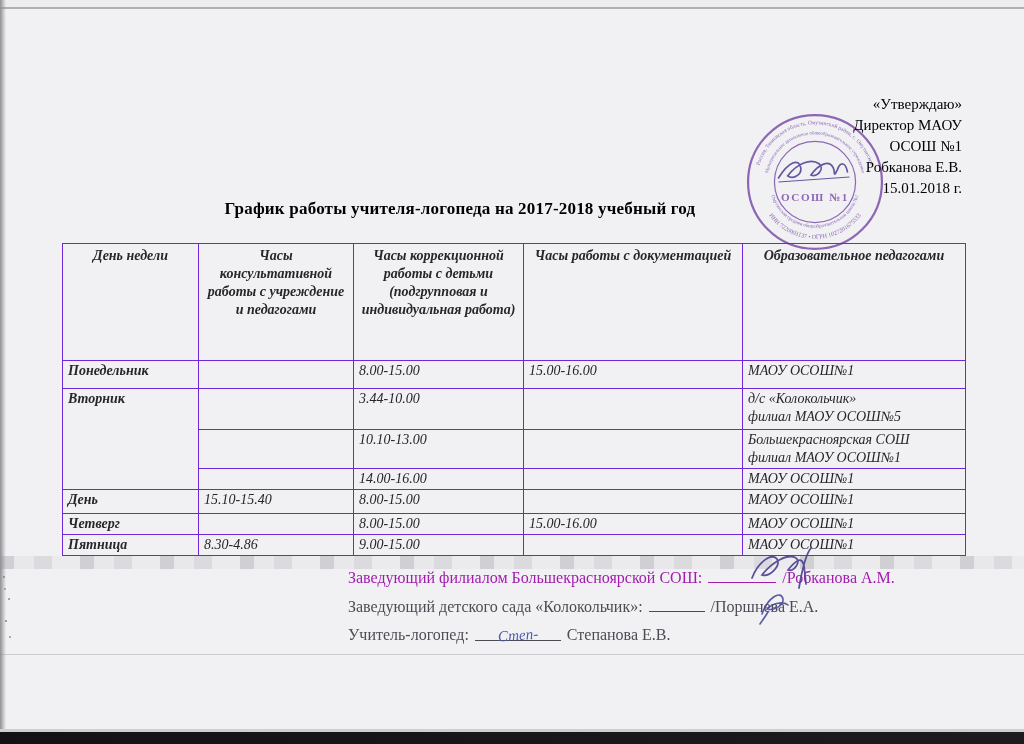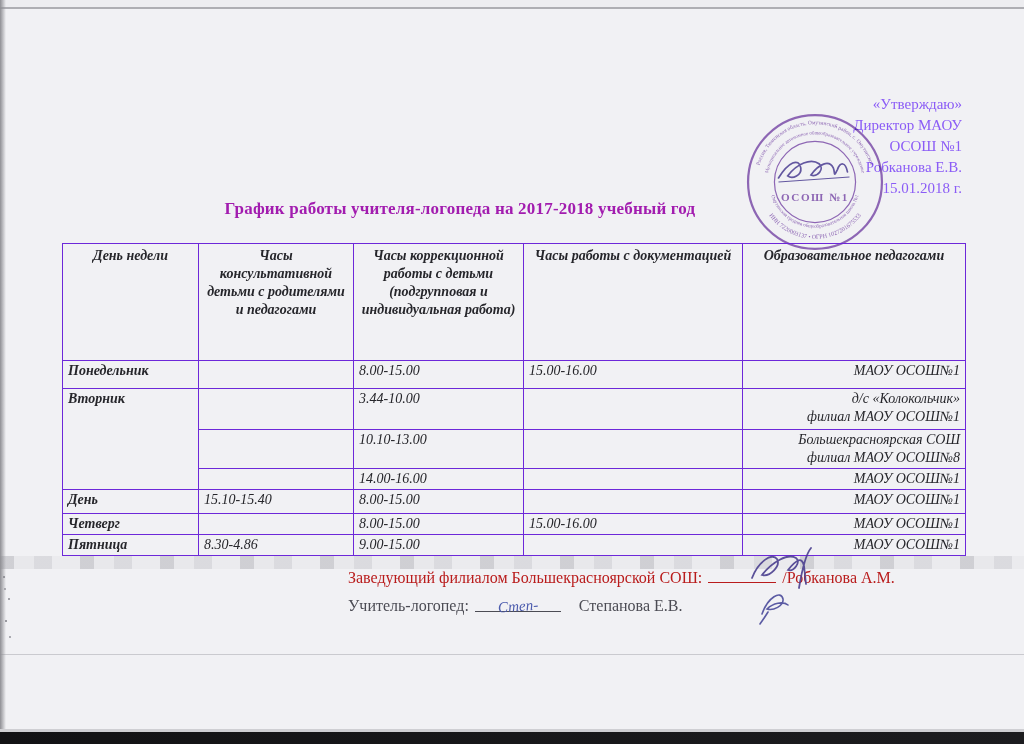--- a/index.html
+++ b/index.html
@@ -17,43 +17,43 @@
             box-shadow:5px 22px 0 #a5a5ab,2px 44px 0 #9a9aa0,6px 60px 0 #ababb1,1px 12px 0 #b0b0b6;}
   .smudge{position:absolute;left:0;top:556px;width:1024px;height:13px;opacity:.55;
           background:repeating-linear-gradient(90deg,
             rgba(130,130,138,.55) 0 14px,rgba(176,176,184,.25) 14px 34px,
             rgba(150,150,158,.45) 34px 52px,rgba(190,190,196,.2) 52px 80px);
           filter:blur(.4px);}
   .faint-line{position:absolute;left:0;top:654px;width:1024px;height:1px;background:rgba(128,128,138,.35);}
 
   
   .approval{position:absolute;top:94px;right:62px;text-align:right;
-            font-size:15px;line-height:21px;color:#8b5cf6;}
+            font-size:15px;line-height:21px;color:#000000;}
   
   .title{position:absolute;top:199px;left:0;width:920px;text-align:center;
-         font-weight:bold;font-size:17px;letter-spacing:.2px;color:#a21caf;}
+         font-weight:bold;font-size:17px;letter-spacing:.2px;color:#000000;}
 
   
   table.schedule{position:absolute;left:62px;top:243px;width:903px;
                  border-collapse:collapse;table-layout:fixed;color:#26262b;}
   table.schedule th,table.schedule td{border:1px solid #6d28d9;vertical-align:top;
                  padding:1px 5px;font-size:14px;line-height:1.28;overflow:hidden;font-style:italic;}
   table.schedule th{font-weight:bold;text-align:center;padding-top:3px;}
   td.day{font-weight:bold;}
-  td.org{white-space:pre-line;text-align:right;}
+  td.org{white-space:pre-line;}
 
   
   .stamp{position:absolute;left:744px;top:111px;width:142px;height:142px;
          mix-blend-mode:multiply;opacity:.9;}
   .stamp text{font-family:"Liberation Serif",serif;fill:#8a5cb5;}
 
   
   .signatures{position:absolute;left:348px;top:568px;font-size:16px;color:#4c4c54;}
   .sig-row{height:29px;white-space:nowrap;}
-  .sig-row.faded{color:#b91c1c;}
+  .sig-row.faded{color:#a21caf;}
   .sig-line{display:inline-block;border-bottom:1px solid currentColor;height:14px;
             vertical-align:baseline;margin:0 2px;}
   .hand{font-style:italic;color:#4c5cae;display:inline-block;transform:rotate(-4deg);
         font-size:15px;}
   .ink-overlay{position:absolute;left:0;top:0;width:1024px;height:744px;pointer-events:none;}
 </style>
 </head>
 <body>
 
 <div class="page">
@@ -98,46 +98,46 @@
     <colgroup>
       <col style="width:136px">
         <col style="width:155px">
         <col style="width:170px">
       <col style="width:219px">
         <col style="width:223px">
     </colgroup>
     <tbody>
         <tr style="height:117px">
       <th>День недели</th>
-      <th>Часы консультативной детьми с родителями и педагогами</th>
+      <th>Часы консультативной работы с учреждение и педагогами</th>
       <th>Часы коррекционной работы с детьми (подгрупповая и индивидуальная работа)</th>
       <th>Часы работы с документацией</th>
       <th>Образовательное педагогами</th>
     </tr>
     <tr style="height:28px">
       <td class="day">Понедельник</td>
       <td></td>
       <td>8.00-15.00</td>
       <td>15.00-16.00</td>
       <td class="org">МАОУ ОСОШ№1</td>
     </tr>
     <tr style="height:41px">
       <td class="day" rowspan="3">Вторник</td>
       <td></td>
       <td>3.44-10.00</td>
       <td></td>
       <td class="org">д/с «Колокольчик»
-филиал МАОУ ОСОШ№1</td>
+филиал МАОУ ОСОШ№5</td>
     </tr>
     <tr style="height:39px">
       <td></td>
       <td>10.10-13.00</td>
       <td></td>
       <td class="org">Большекрасноярская СОШ
-филиал МАОУ ОСОШ№8</td>
+филиал МАОУ ОСОШ№1</td>
     </tr>
     <tr style="height:20px">
       <td></td>
       <td>14.00-16.00</td>
       <td></td>
       <td class="org">МАОУ ОСОШ№1</td>
     </tr>
     <tr style="height:24px">
       <td class="day">День</td>
       <td>15.10-15.40</td>
@@ -166,23 +166,28 @@
   <div class="faint-line"></div>
   <div class="speckles"></div>
 
   <div class="signatures">
     <div class="sig-row faded">
       <span>Заведующий филиалом Большекрасноярской СОШ:</span>
       <span class="sig-line" style="width:68px"></span>
       <span>/Робканова А.М.</span>
     </div>
     <div class="sig-row">
+      <span>Заведующий детского сада «Колокольчик»:</span>
+      <span class="sig-line" style="width:56px"></span>
+      <span>/Поршнева Е.А.</span>
+    </div>
+    <div class="sig-row">
       <span>Учитель-логопед:</span>
       <span class="sig-line" style="width:86px;text-align:center"><span class="hand">Степ-</span></span>
-      <span style="margin-left:12px">Степанова Е.В.</span>
+      <span style="">Степанова Е.В.</span>
     </div>
   </div>
 
   <svg class="ink-overlay" viewBox="0 0 1024 744">
     <path d="M752,578 C758,562 772,552 777,559 C781,566 770,577 762,575 C772,562 788,553 796,558 C801,562 794,572 788,570 C796,560 802,556 804,566 L806,584 M799,588 C802,570 806,554 811,548" fill="none" stroke="#4a3f8f" stroke-width="1.8" stroke-linecap="round" opacity=".9"></path>
     <path d="M762,614 C768,597 781,590 783,599 C784,606 773,611 767,609 C773,603 783,601 788,605 M768,612 C765,617 762,621 760,624" fill="none" stroke="#4a4a9a" stroke-width="1.6" stroke-linecap="round" opacity=".9"></path>
   </svg>
 
   <div class="edge-top"></div>
   <div class="edge-left"></div>

